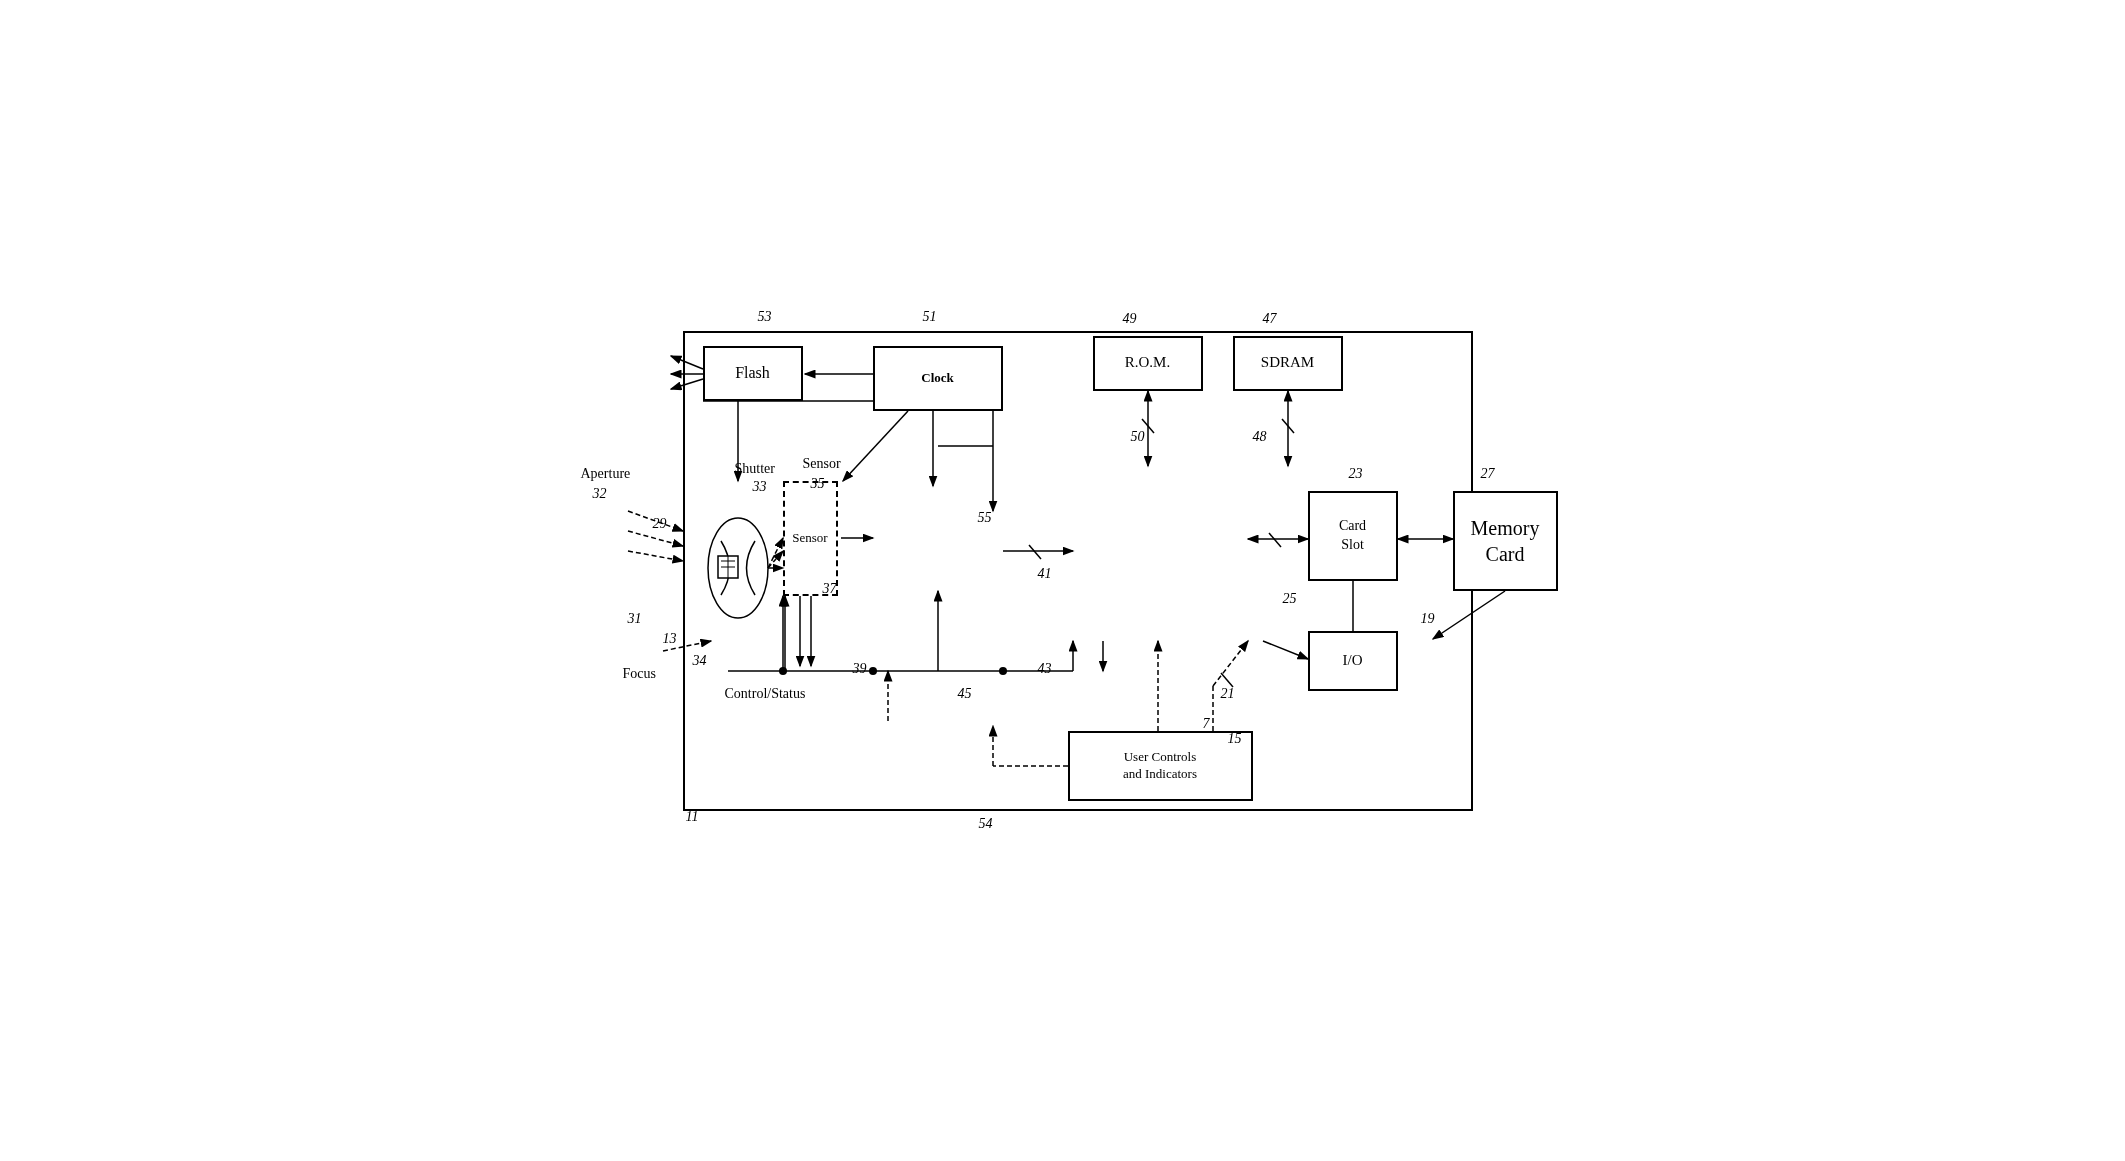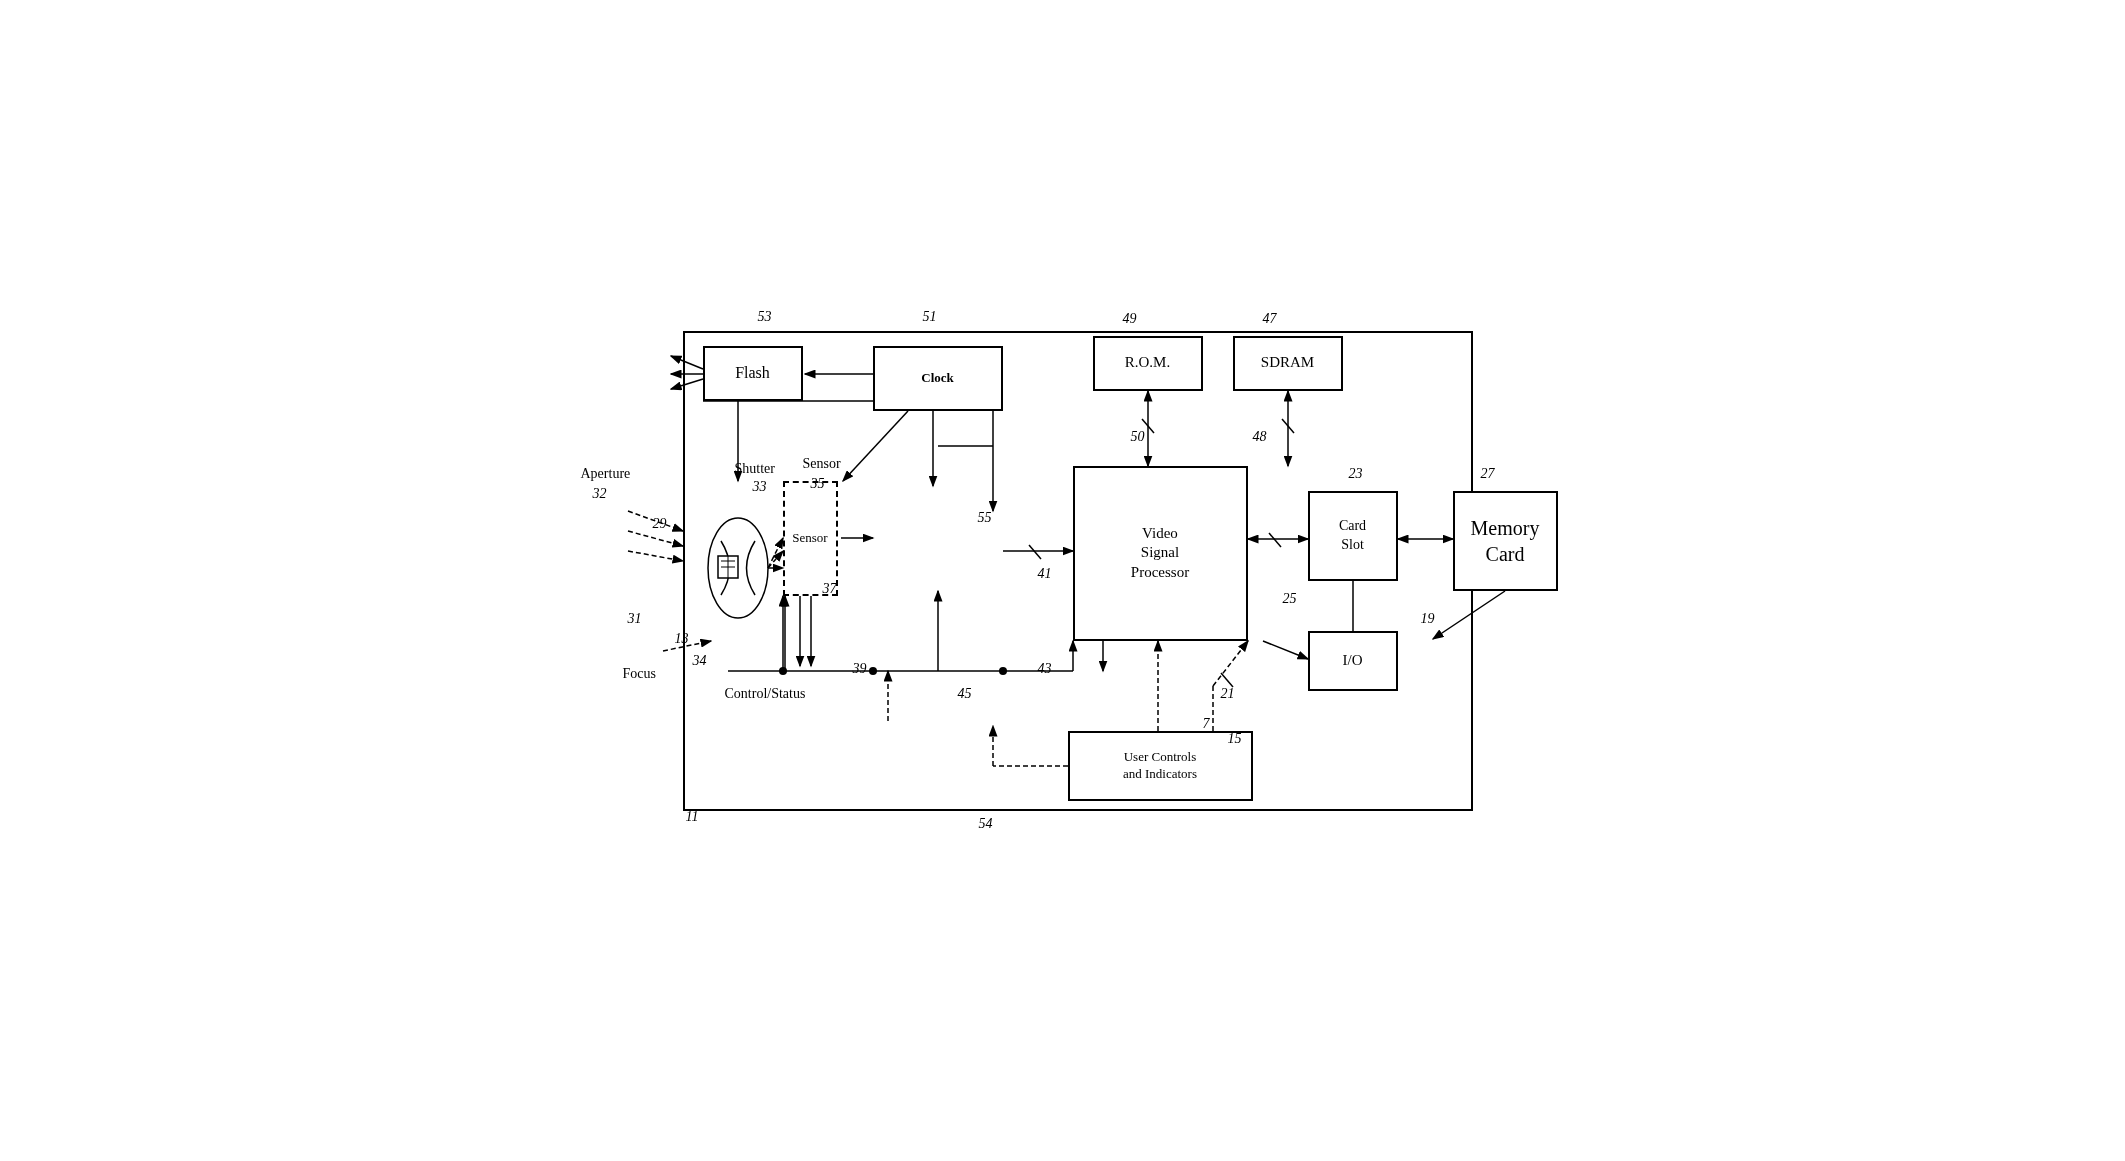--- a/index.html
+++ b/index.html
@@ -78,25 +78,20 @@
 
   <div class="component-box" style="left:530px; top:65px; width:110px; height:55px; font-size:15px;">
     <span>R.O.M.</span>
   </div>
 
   <div class="component-box" style="left:670px; top:65px; width:110px; height:55px; font-size:15px;">
     <span>SDRAM</span>
   </div>
 
 
-  <div class="component-box" style="left:510px; top:195px; width:175px; height:175px; font-size:15px;">
-    <span style="white-space:pre-line;">Video
-Signal
-Processor</span>
-  </div>
 
   <div class="component-box" style="left:745px; top:220px; width:90px; height:90px; font-size:14px;">
     <span style="white-space:pre-line;">Card
 Slot</span>
   </div>
 
   <div class="component-box" style="left:890px; top:220px; width:105px; height:100px; font-size:20px;">
     <span style="white-space:pre-line;">Memory
 Card</span>
   </div>
@@ -133,21 +128,21 @@
   <div class="label" style="left:248px; top:205px;">35</div>
 
   <div class="label" style="left:60px; top:395px; font-style:normal;">Focus</div>
 
   <div class="label" style="left:90px; top:245px;">29</div>
 
   <div class="label" style="left:65px; top:340px;">31</div>
 
   <div class="label" style="left:130px; top:382px;">34</div>
 
-  <div class="label" style="left:112px; top:360px;">13</div>
+  <div class="label" style="left:100px; top:360px;">13</div>
 
   <div class="label" style="left:260px; top:310px;">37</div>
 
   <div class="label" style="left:290px; top:390px;">39</div>
 
   <div class="label" style="left:475px; top:295px;">41</div>
 
   <div class="label" style="left:475px; top:390px;">43</div>
 
   <div class="label" style="left:395px; top:415px;">45</div>

